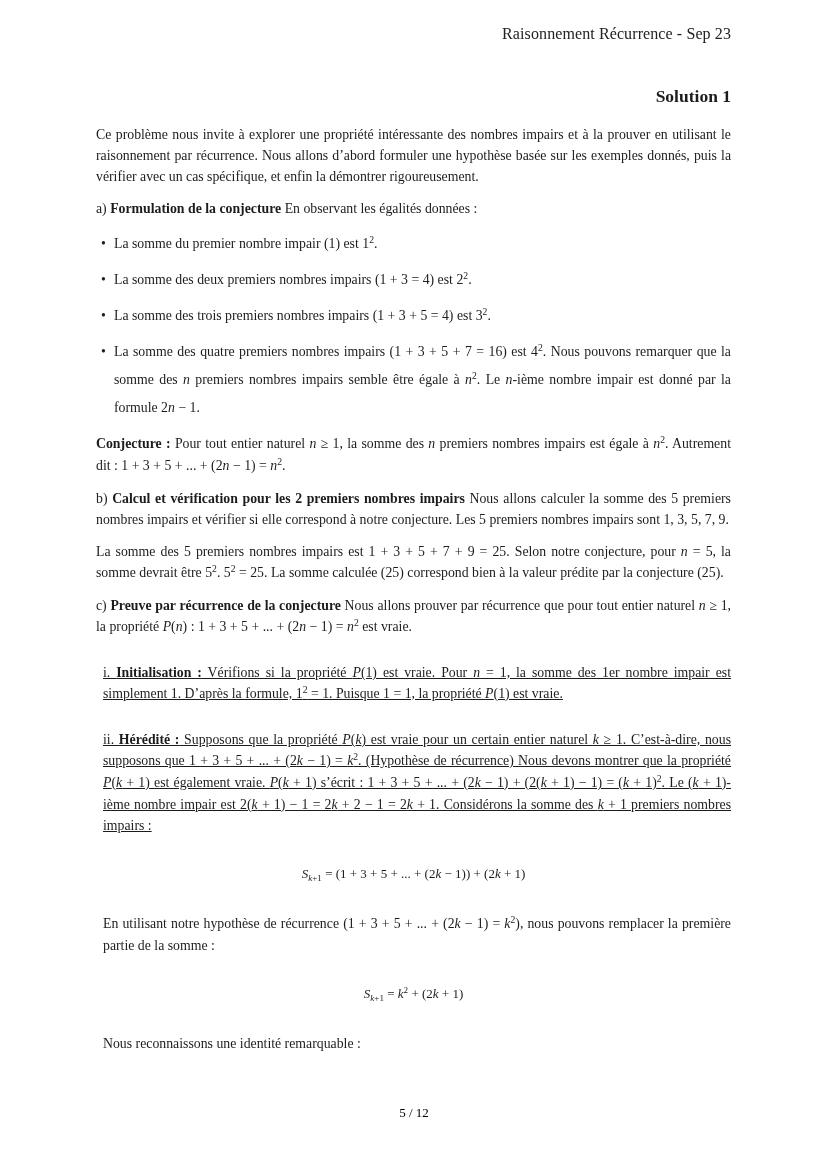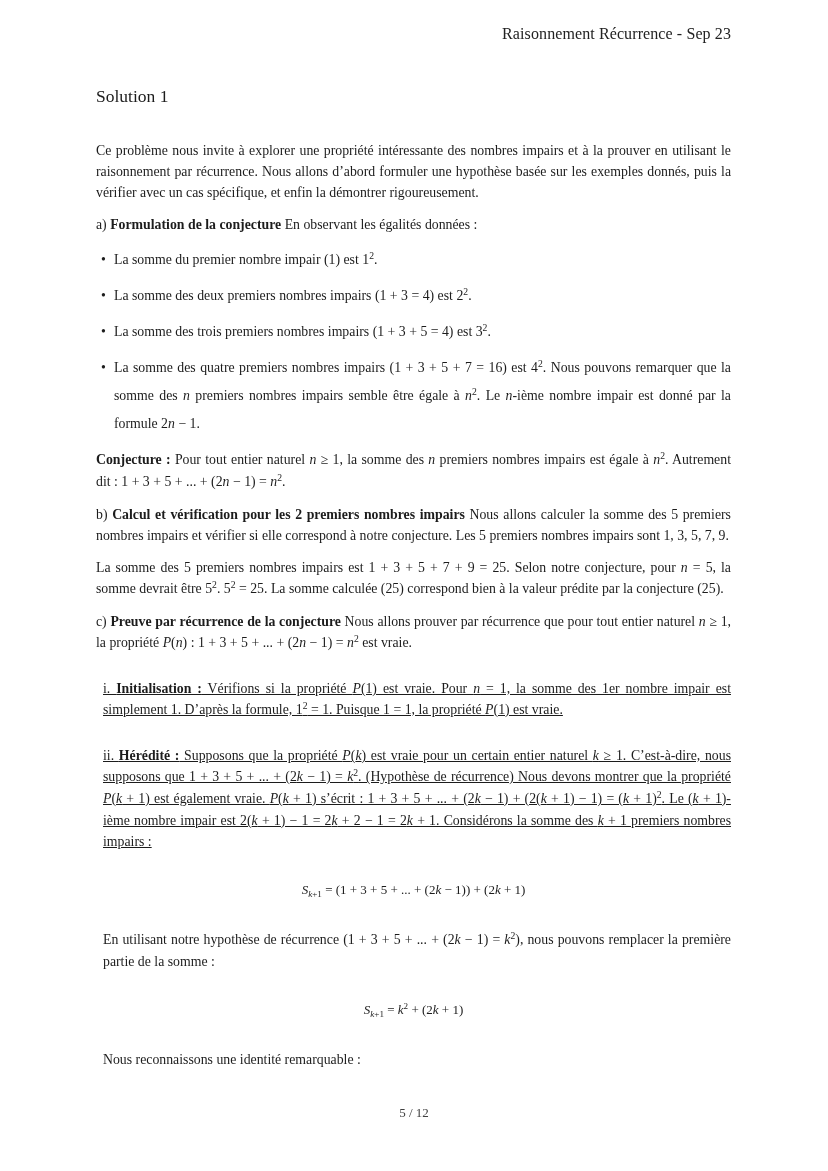--- a/index.html
+++ b/index.html
@@ -6,37 +6,37 @@
   .page{
     width:828px;height:1171px;background:#ffffff;position:relative;
     font-family:"Liberation Serif","DejaVu Serif",serif;color:#1c1c1c;
     margin:0 auto;overflow:hidden;
   }
   .doc-header{
     position:absolute;top:25px;right:97px;font-size:16px;color:#222;
     letter-spacing:.1px;
   }
   .content{position:absolute;left:96px;top:86px;width:635px;}
-  .title{font-size:17.5px;font-weight:400;margin:0 0 33px 0;}
+  .title{font-size:17.5px;font-weight:700;margin:0 0 17px 0;text-align:right;}
   .para{margin:0 0 11px 0;font-size:13.8px;line-height:21px;text-align:justify;}
   .list{margin:2px 0 12px 0;padding:0;list-style:none;}
   .list li{
     position:relative;padding-left:18px;margin:8px 0 1px 0;
     font-size:13.8px;line-height:27px;text-align:justify;
   }
   .list li::before{content:"\2022";position:absolute;left:5px;top:0;}
   .item{margin-left:7px;margin-top:24px;text-decoration:underline;}
   .sub-para{margin-left:7px;}
   .equation{
     text-align:center;font-size:13px;line-height:21px;
     margin:27px 0 27px 0;
   }
   .footer{
     position:absolute;bottom:50px;left:0;width:100%;text-align:center;
-    font-size:13px;color:#404040;
+    font-size:13px;color:#000000;
   }
   
   .b{font-weight:700;}
   .i{font-style:italic;}
   .sup{font-size:.7em;position:relative;top:-.5em;}
   .sub{font-size:.7em;position:relative;top:.32em;}
 </style>
 </head>
 <body>
 

